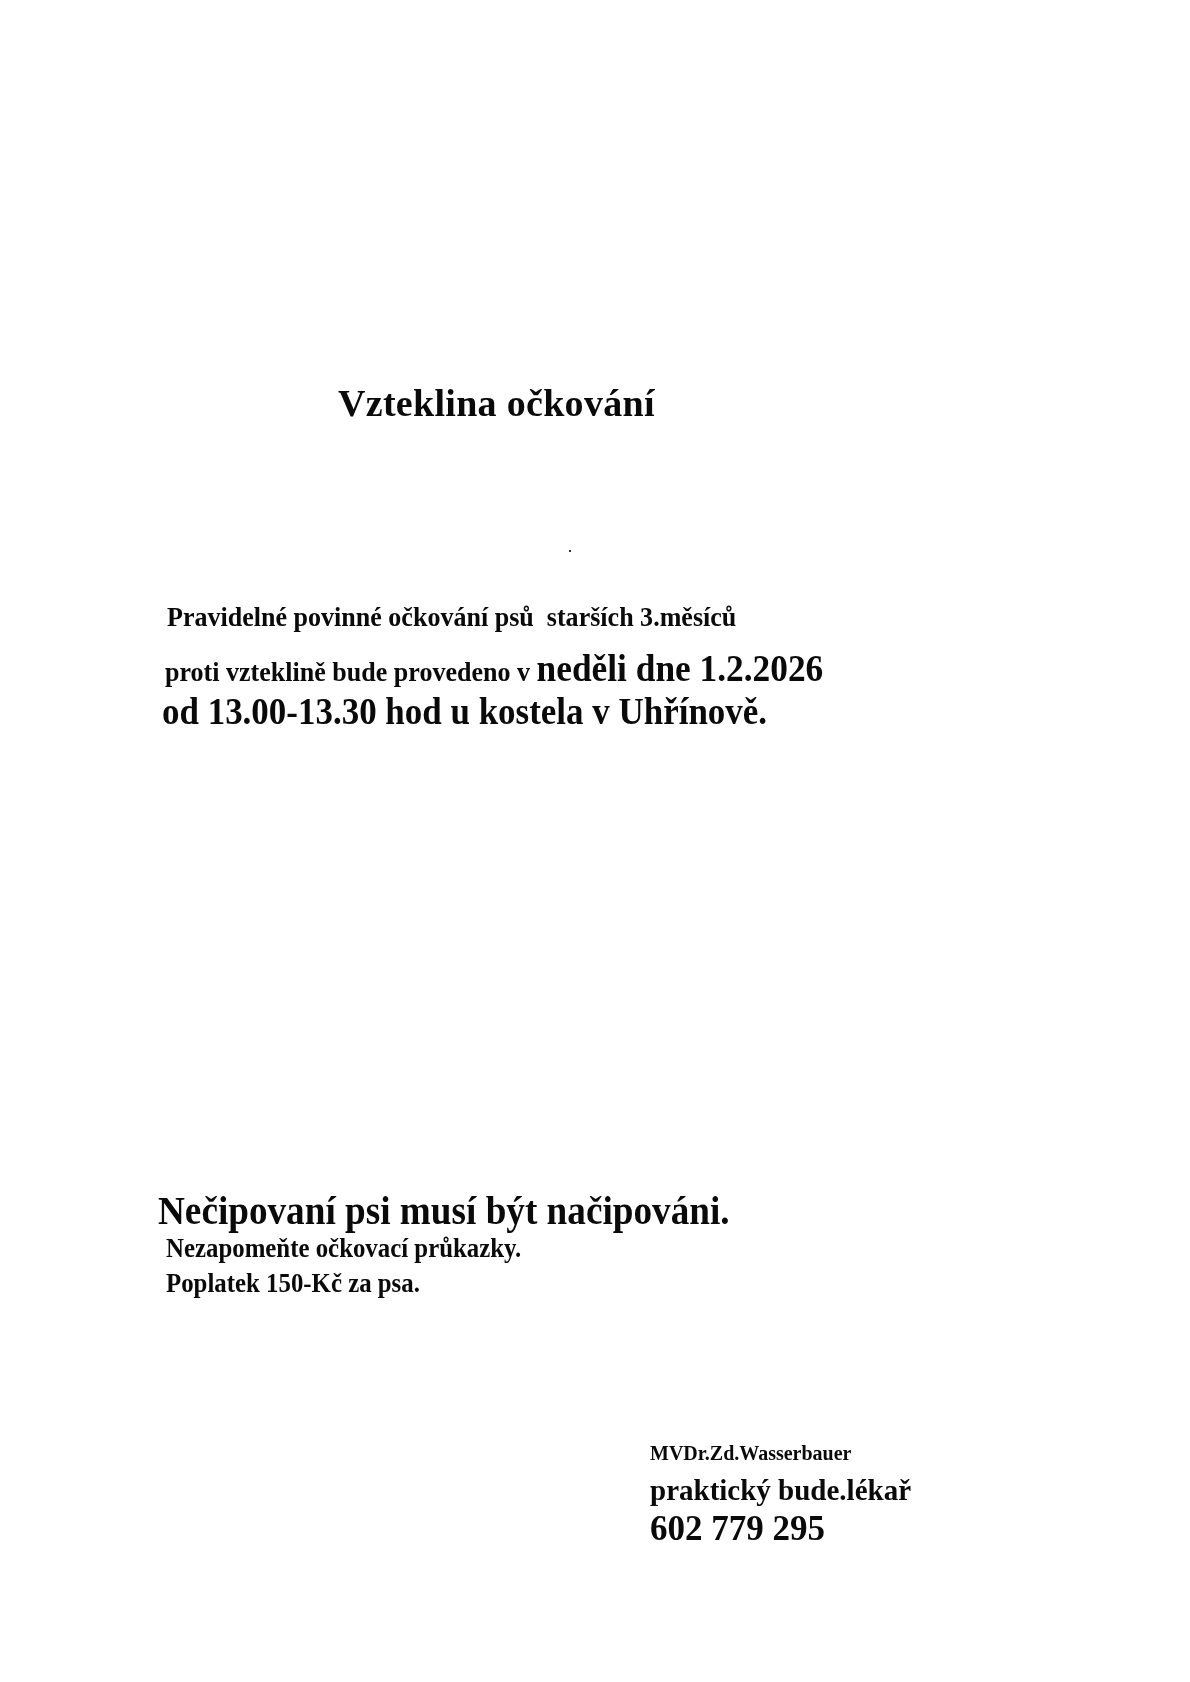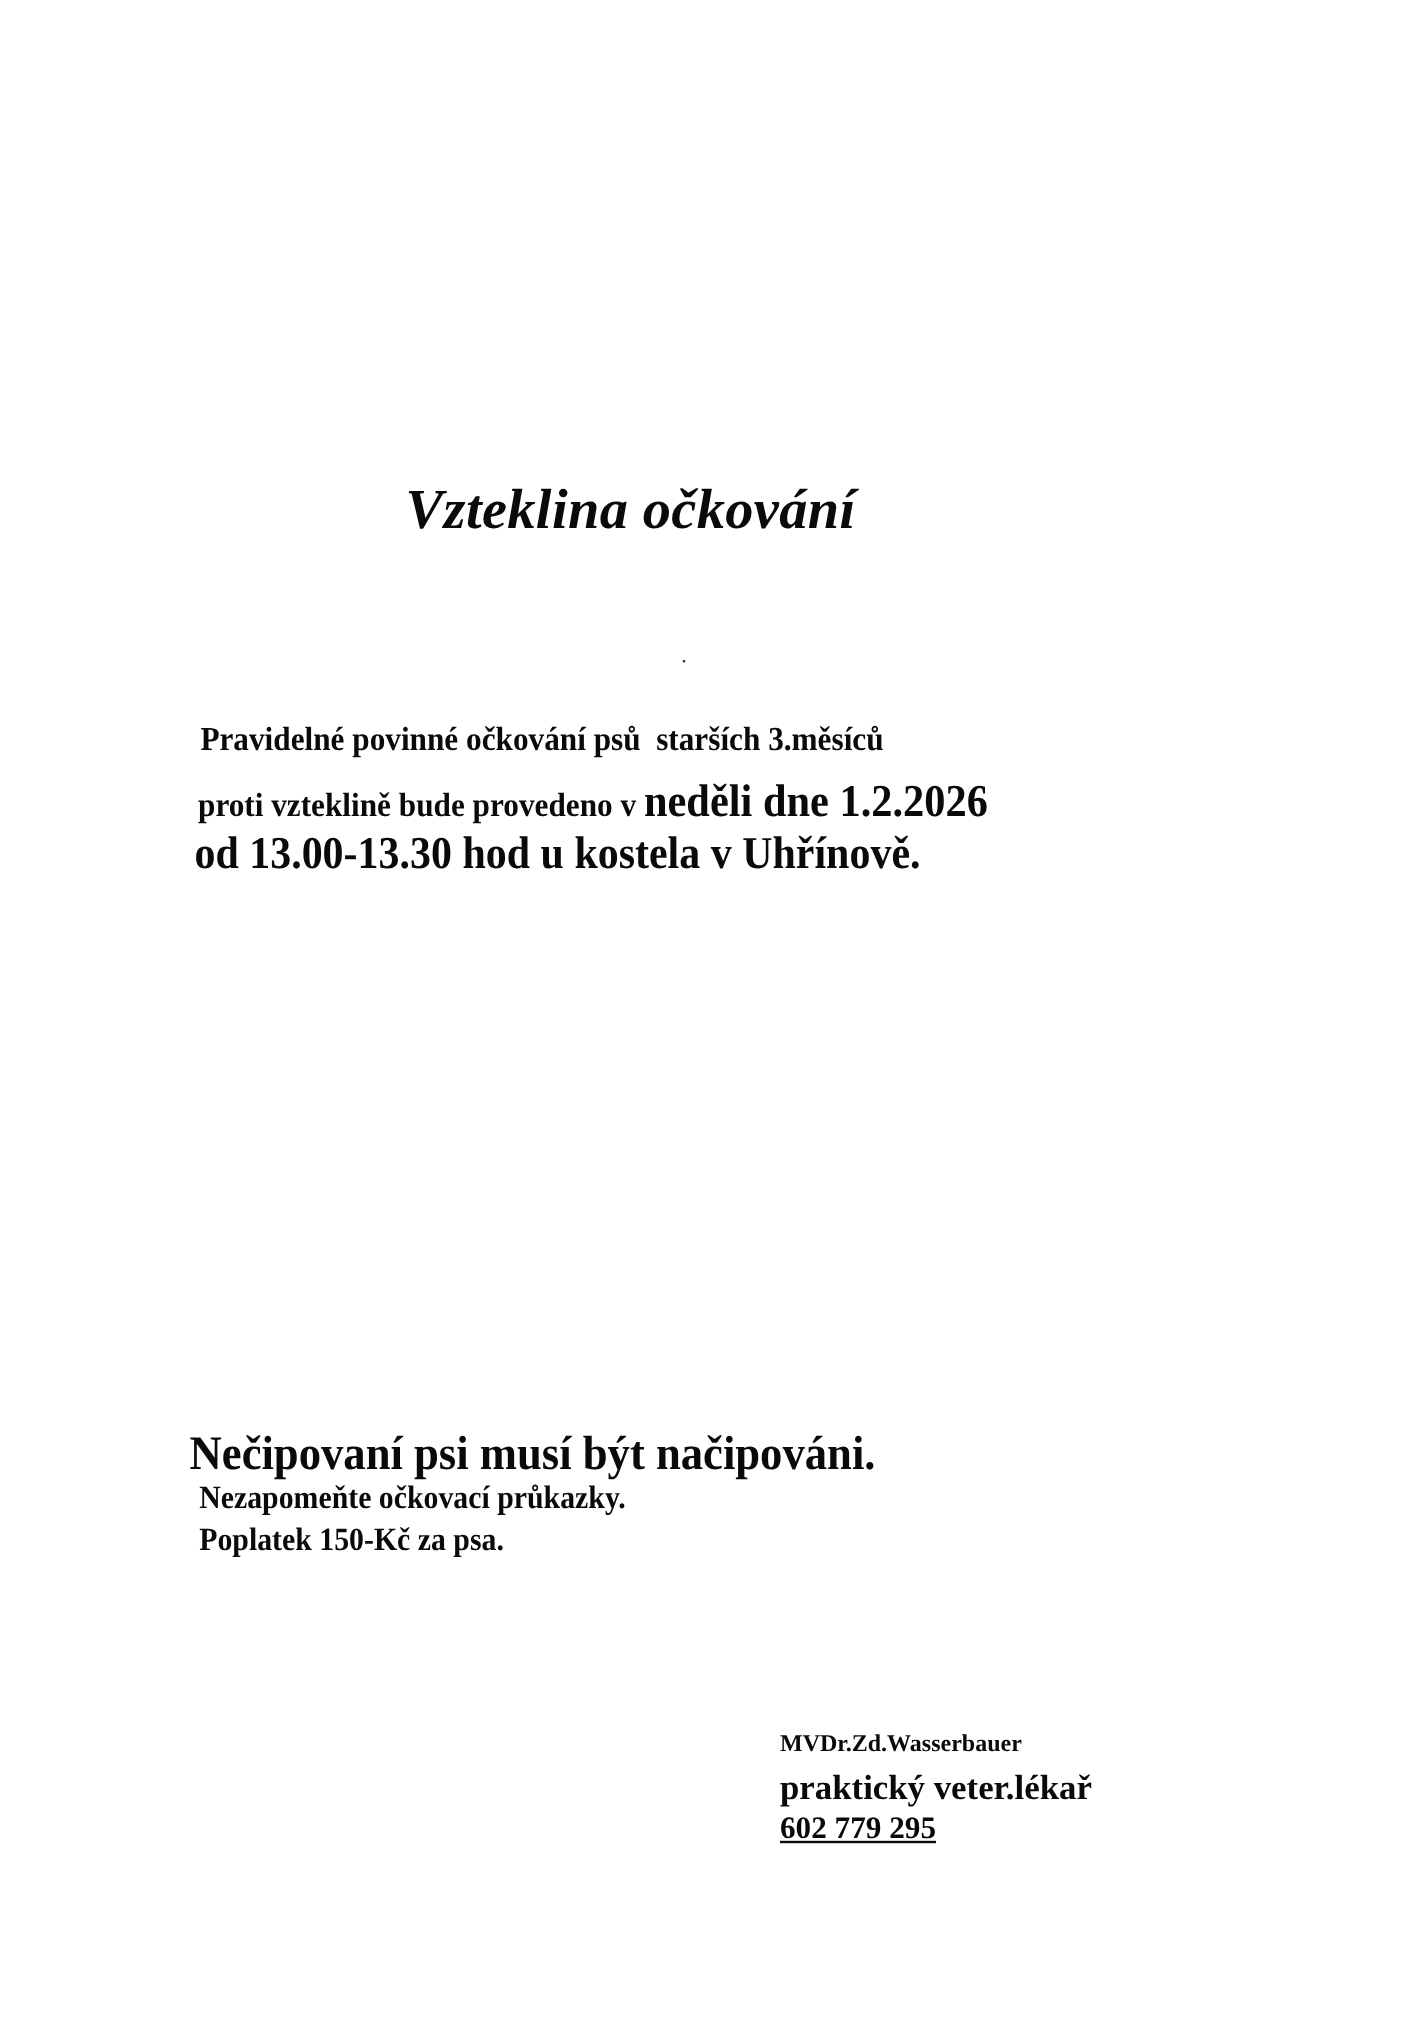--- a/index.html
+++ b/index.html
@@ -1,43 +1,43 @@
 <!DOCTYPE html>
 <html><head>
 <meta charset="utf-8">
 <style>
   html, body { margin: 0; padding: 0; background: #ffffff; }
   body { width: 1190px; height: 1682px; position: relative; overflow: hidden;
          font-family: "Liberation Serif", "DejaVu Serif", serif; color: #0a0a0a; font-weight: bold; }
   .line { position: absolute; white-space: pre; line-height: 1; }
-  .title { left: 338px; top: 402px; font-size: 47px; letter-spacing: 0.3px; font-style: italic; }
+  .title { left: 338px; top: 384px; font-size: 38px; letter-spacing: 0.3px; }
   .b1 { left: 167px; top: 603px; font-size: 28px; transform: scaleX(0.93); transform-origin: left top; }
   .b2 { left: 165px; top: 649px; font-size: 28px; transform: scaleX(0.93); transform-origin: left top; }
   .b2 .big { font-size: 38px; }
   .b3 { left: 162px; top: 692px; font-size: 38px; transform: scaleX(0.92); transform-origin: left top; }
   .n1 { left: 158px; top: 1191px; font-size: 40px; transform: scaleX(0.93); transform-origin: left top; }
   .n2 { left: 166px; top: 1235px; font-size: 27px; transform: scaleX(0.92); transform-origin: left top; }
   .n3 { left: 166px; top: 1270px; font-size: 27px; transform: scaleX(0.92); transform-origin: left top; }
   .s1 { left: 650px; top: 1443px; font-size: 20px; }
   .s2 { left: 650px; top: 1476px; font-size: 29px; }
-  .s3 { left: 650px; top: 1511px; font-size: 26px; text-decoration: underline; }
+  .s3 { left: 650px; top: 1511px; font-size: 35px; }
   .speck { position: absolute; left: 569px; top: 550px; width: 2px; height: 2px; background: #333; }
 </style>
 </head>
 <body>
 
 <div>
   <div class="line title">Vzteklina očkování</div>
 
   <div class="speck"></div>
 
   <div class="line b1">Pravidelné povinné očkování psů  starších 3.měsíců</div>
   <div class="line b2"><span>proti vzteklině bude provedeno v </span><span class="big">neděli dne 1.2.2026</span></div>
   <div class="line b3">od 13.00-13.30 hod u kostela v Uhřínově.</div>
 
   <div class="line n1">Nečipovaní psi musí být načipováni.</div>
   <div class="line n2">Nezapomeňte očkovací průkazky.</div>
   <div class="line n3">Poplatek 150-Kč za psa.</div>
 
   <div class="line s1">MVDr.Zd.Wasserbauer</div>
-  <div class="line s2">praktický veter.lékař</div>
+  <div class="line s2">praktický bude.lékař</div>
   <div class="line s3">602 779 295</div>
 </div>
 
 </body></html>

